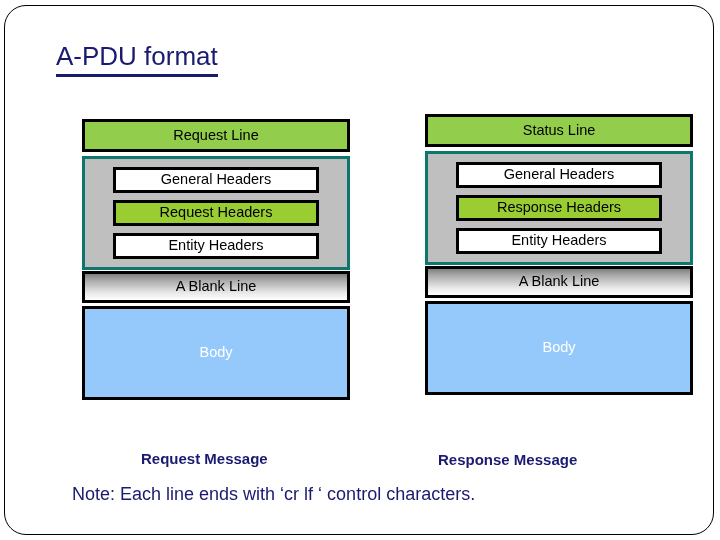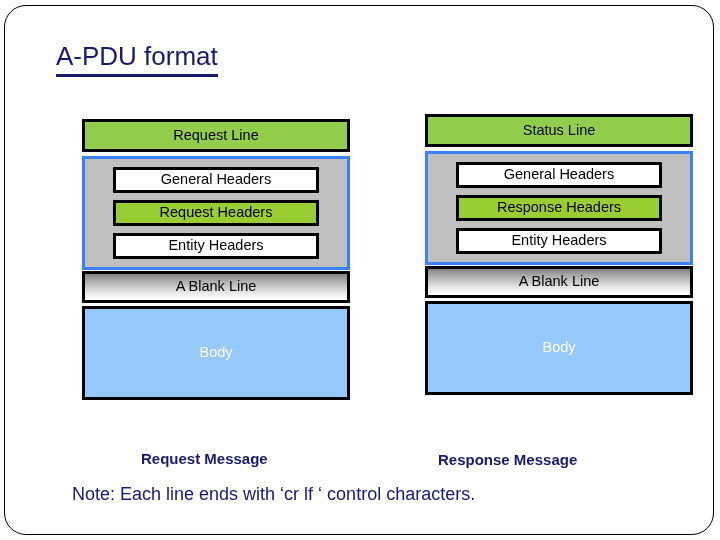--- a/index.html
+++ b/index.html
@@ -66,21 +66,21 @@
   }
 
   .start-line {
     height: 33px;
     background: #92CE4C;
   }
 
   .headers-container {
     margin-top: 4px;
     background: #BFBFBF;
-    border: 3px solid #3b82f6;
+    border: 3px solid #0f766e;
     box-sizing: border-box;
     padding: 8px 28px;
     display: flex;
     flex-direction: column;
     gap: 7px;
   }
   .header-box {
     height: 26px;
     background: #ffffff;
   }

